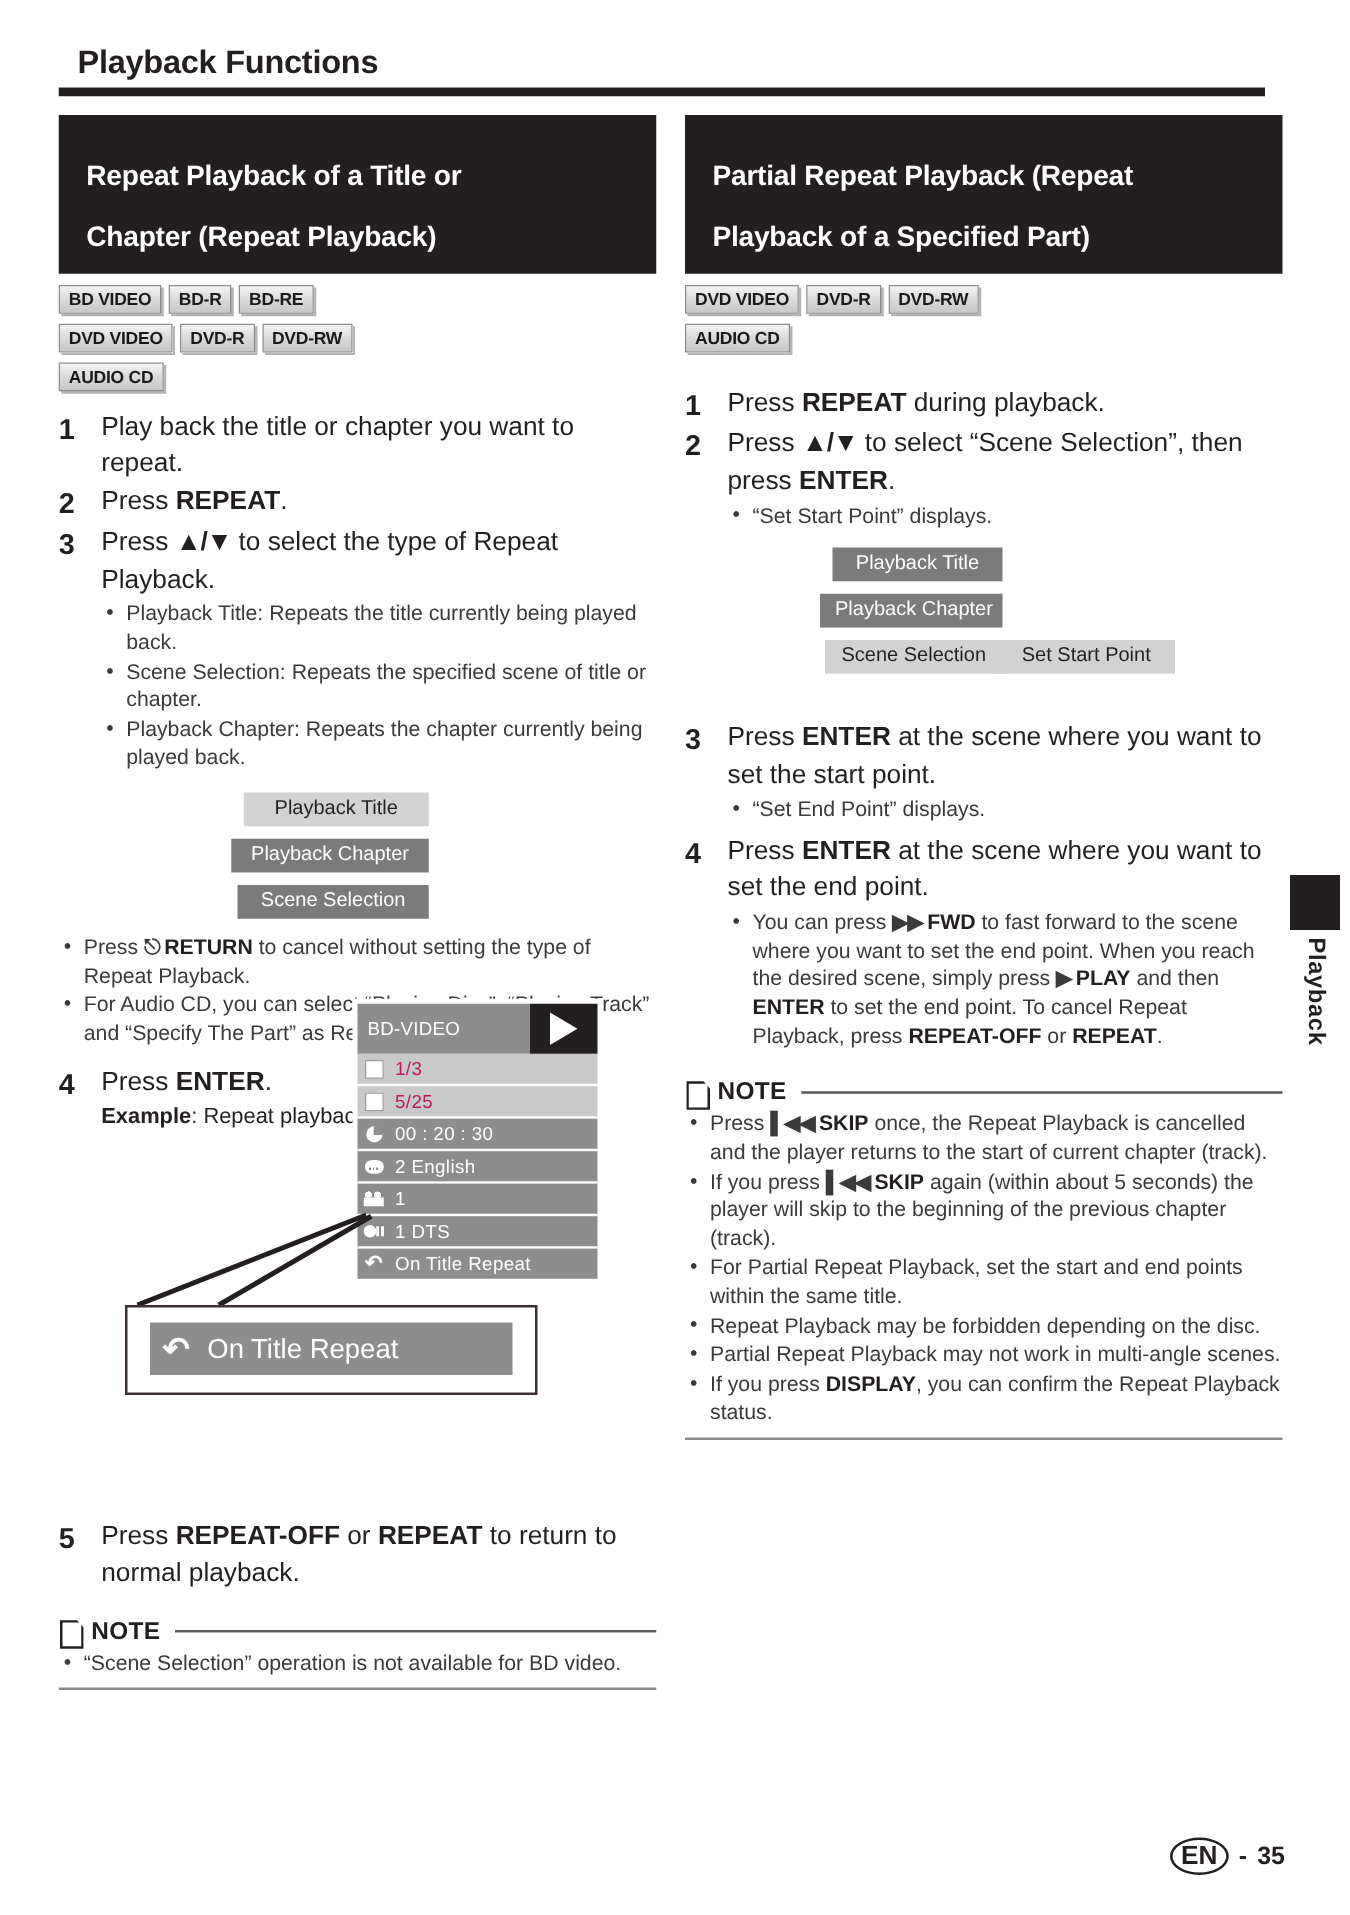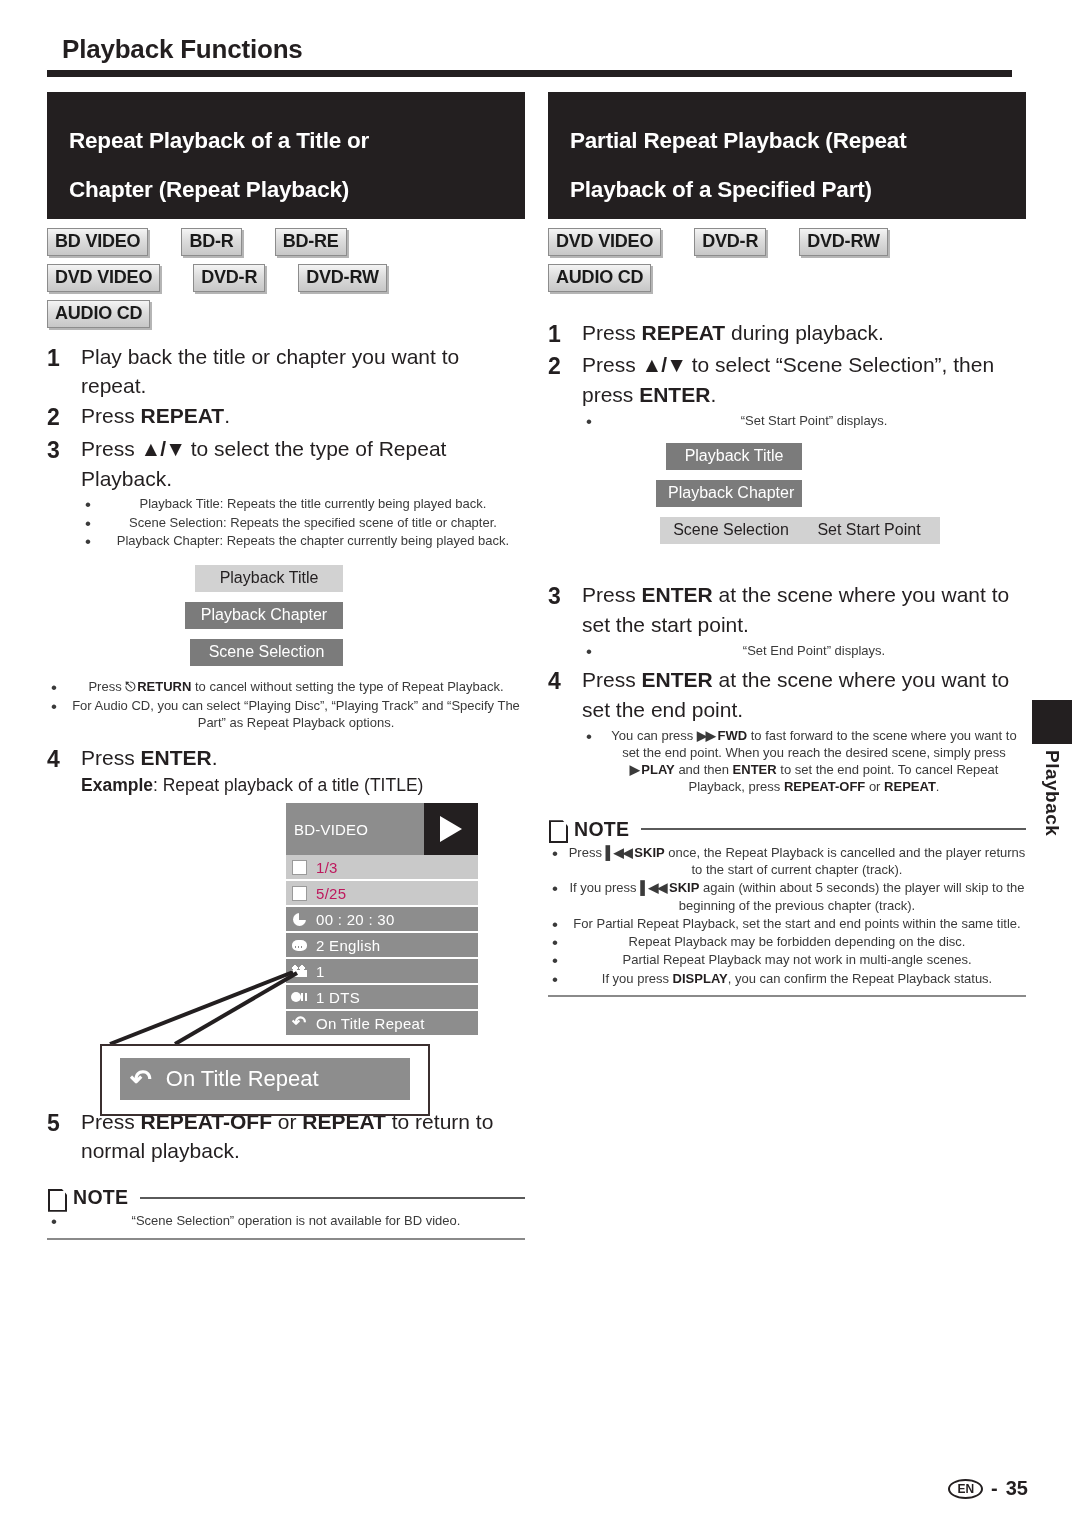--- a/index.html
+++ b/index.html
@@ -32,42 +32,41 @@
   .sect-bar span { display:block;margin-top:20px; }
 
   
   .badges { margin-top:9px; }
   .badge-row { display:flex; align-items:flex-start; margin-bottom:8px; }
   .badge {
     display:inline-block;
     background:linear-gradient(180deg,#f4f4f4 0%, #dcdcdc 45%, #c7c7c7 100%);
     border:1px solid #8c8c8c;
     box-shadow:2px 2px 0 rgba(120,120,120,0.55);
-    font-size:18px; font-weight:bold; letter-spacing:-0.2px;
+    font-size:14px; font-weight:bold; letter-spacing:-0.2px;
     padding:2px 7px 3px 7px;
-    margin-right:33px;
+    margin-right:6px;
     color:#1a1a1a;
     white-space:nowrap;
   }
 
   
   .steps { margin-top:14px; }
   .step { display:flex; margin-bottom:0px; }
   .step-num { width:34px; flex:0 0 34px; font-size:23px; font-weight:bold; line-height:1.42; }
   .step-body { flex:1; font-size:21px; line-height:1.42; }
   .step-body b { font-weight:bold; }
   .tight { margin-bottom:0; }
 
   
   ul.bul { list-style:none; margin:2px 0 0 0; padding:0; }
   ul.bul li {
     position:relative; padding-left:20px;
-    font-size:13px; line-height:1.33; color:#3a3a3a;
+    font-size:17px; line-height:1.33; color:#3a3a3a;
     margin-bottom:1px;
-    text-align:center;
   }
   ul.bul li:before {
     content:"\2022"; position:absolute; left:4px; top:-1px; font-size:17px; color:#3a3a3a;
   }
   ul.bul li b { font-weight:bold; color:#231f20; }
   ul.bul.indent { margin-left:34px; }
 
   
   .chips { margin:16px 0 0 0; position:relative; }
   .chip {
@@ -85,21 +84,21 @@
 
   
   .osd-wrap { position:absolute; left:236px; top:700px; width:200px; }
   .osd {
     position:absolute; left:0; top:0;
     width:192px;
     background:#ffffff;
     border:3px solid #ffffff;
     box-shadow:0 0 0 1px #ffffff;
   }
-  .osd-top { display:flex; height:52px; }
+  .osd-top { display:flex; height:40px; }
   .osd-top .label {
     flex:1; background:#8d8d8d; color:#fff;
     font-size:15px; display:flex; align-items:center; padding-left:8px;
     letter-spacing:0.2px;
   }
   .osd-top .playbox {
     width:54px; background:#231f20; display:flex; align-items:center; justify-content:center;
   }
   .osd-top .playbox .tri {
     width:0;height:0;border-left:22px solid #fff;border-top:13px solid transparent;border-bottom:13px solid transparent;
@@ -163,21 +162,21 @@
     margin-top:6px; width:40px;
     font-size:19px; font-weight:bold; color:#231f20;
     writing-mode:vertical-rl; text-orientation:mixed;
     letter-spacing:0.5px; line-height:40px;
   }
 
   
   .footer { position:absolute; right:52px; bottom:32px; display:flex; align-items:center; font-size:20px; font-weight:bold; }
   .en-badge {
     display:inline-block; border:2px solid #231f20; border-radius:50%/50%;
-    padding:1px 7px; font-size:12px; font-weight:bold; margin-right:8px;
+    padding:1px 7px; font-size:21px; font-weight:bold; margin-right:8px;
   }
   .en-badge.oval { border-radius:50%; }
   .glyph { font-weight:bold; letter-spacing:-1px; }
 </style>
 </head>
 <body>
 
 <div class="page">
 
   <div class="page-head">Playback Functions</div>

